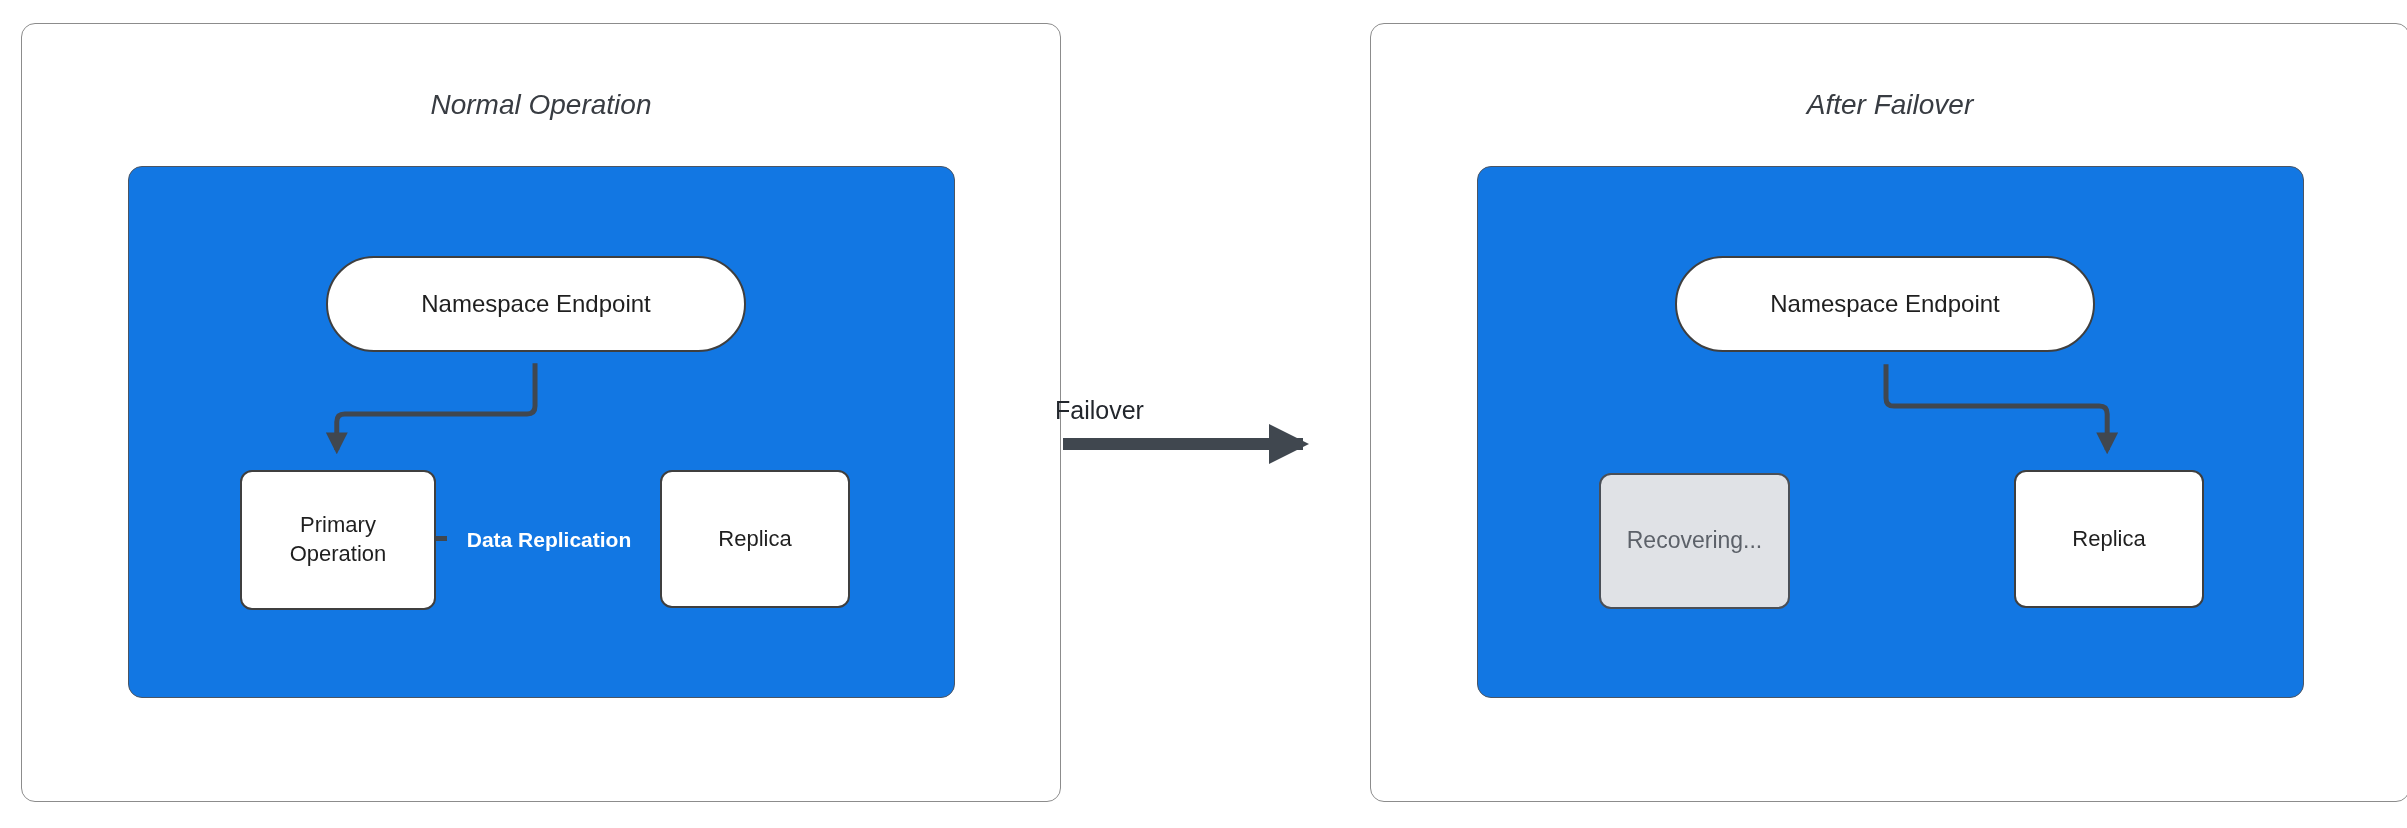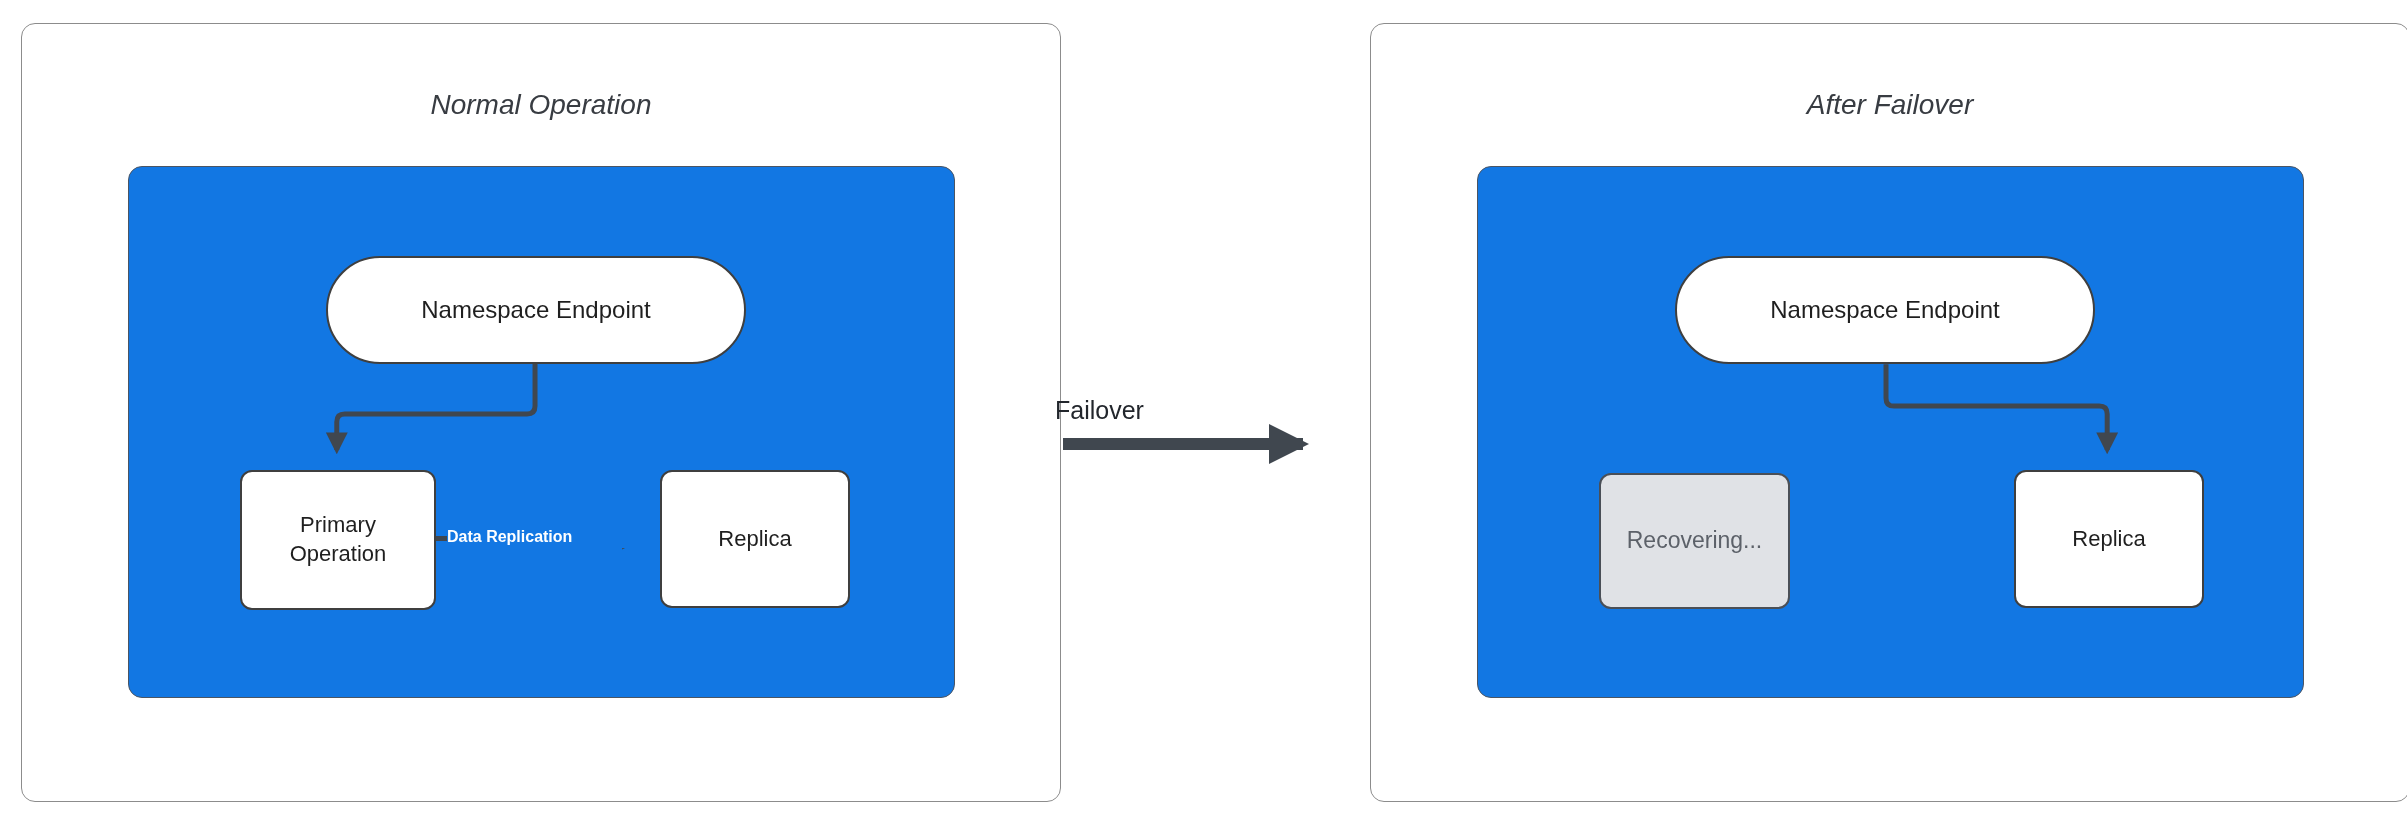--- a/index.html
+++ b/index.html
@@ -58,21 +58,21 @@
     justify-content: center;
     text-align: center;
     color: #1f1f1f;
     font-size: 22px;
     line-height: 1.3;
   }
   .pill {
     left: 197px;
     top: 89px;
     width: 420px;
-    height: 108px;
+    height: 96px;
     border-radius: 54px;
     font-size: 24px;
   }
   .rect { border-radius: 12px; }
   .node-primary   { left: 111px; top: 303px; width: 196px; height: 140px; padding: 0 18px; }
   .node-replica-l { left: 531px; top: 303px; width: 190px; height: 138px; }
   .node-recovering {
     left: 121px; top: 306px; width: 191px; height: 136px;
     background: #e0e2e6;
     border: 2px solid #4a4f57;
@@ -84,25 +84,25 @@
     position: absolute;
     left: 0; top: 0;
     width: 100%; height: 100%;
     pointer-events: none;
   }
   .edge-label {
     position: absolute;
     left: 318px;
     top: 359px;
     width: 204px;
-    text-align: left;
+    text-align: center;
     background: #1277e3;
     color: #ffffff;
     font-weight: bold;
-    font-size: 16px;
+    font-size: 21px;
     padding: 2px 0;
   }
   .failover-group {
     position: absolute;
     left: 1055px;
     top: 390px;
     width: 300px;
     height: 90px;
   }
   .failover-label {

